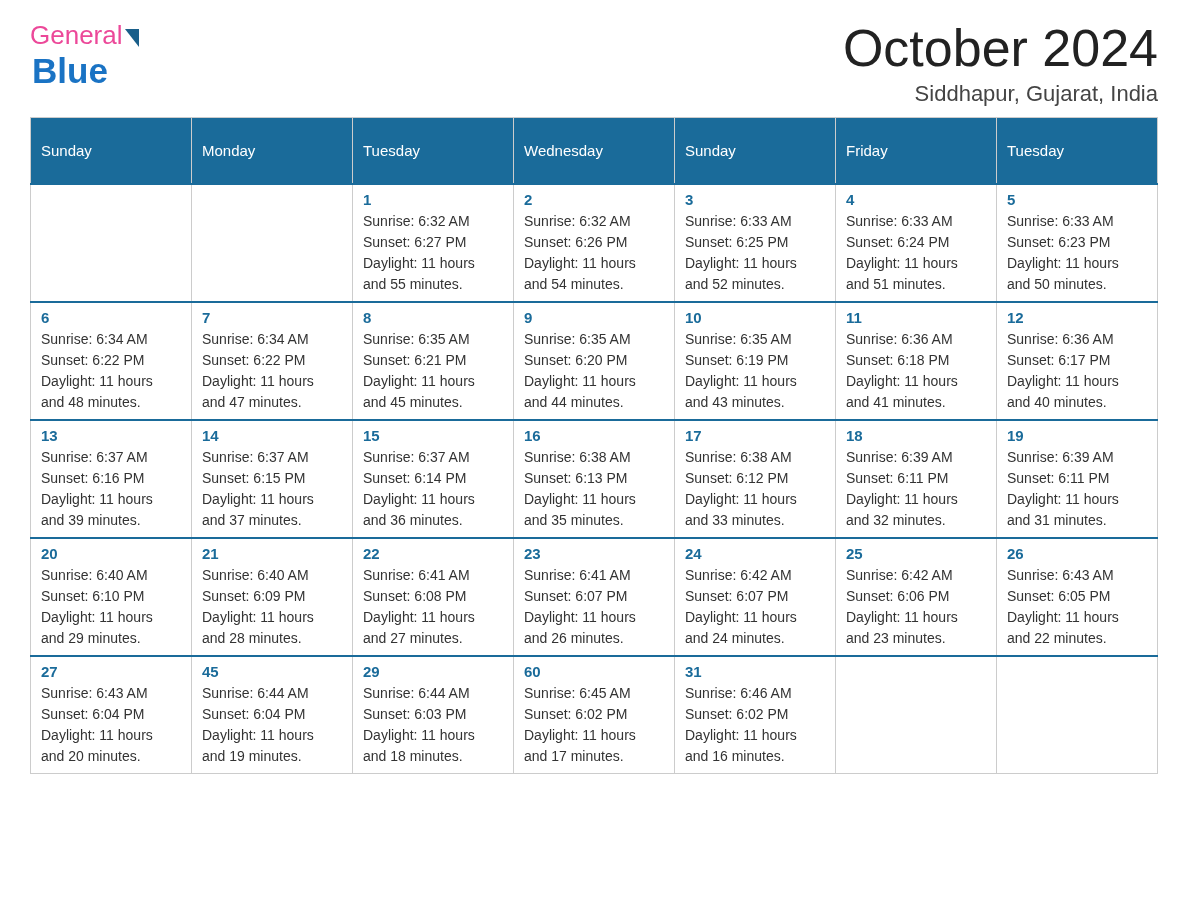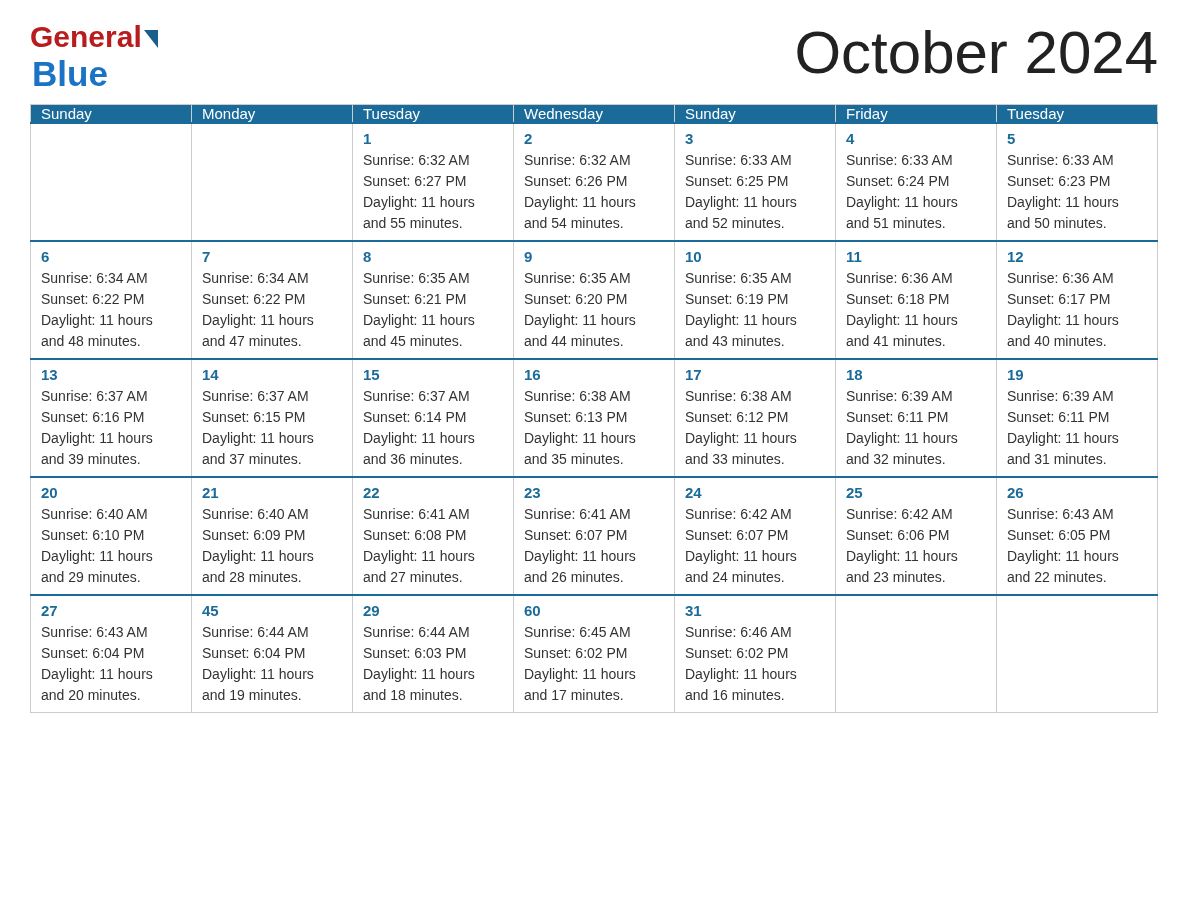--- a/index.html
+++ b/index.html
@@ -19,64 +19,64 @@
     .logo {
       display: flex;
       flex-direction: column;
       align-items: flex-start;
     }
     .logo-top {
       display: flex;
       align-items: center;
     }
     .logo-general {
-      font-size: 30px;
-      font-weight: bold;
-      color: #b91c1c;
+      font-size: 26px;
+      font-weight: normal;
+      color: #ec4899;
     }
     .logo-arrow {
       width: 0;
       height: 0;
       border-left: 14px solid transparent;
       border-right: 0px solid transparent;
       border-top: 18px solid #1a5f8a;
       margin-left: 2px;
       margin-top: 4px;
     }
     .logo-blue {
       font-size: 35px;
       font-weight: bold;
       color: #1a73c4;
       margin-left: 2px;
     }
     .title-block {
       text-align: right;
     }
     .month-title {
-      font-size: 60px;
+      font-size: 52px;
       font-weight: normal;
       color: #222;
       line-height: 1.1;
     }
     .location-title {
       font-size: 22px;
       color: #444;
       margin-top: 4px;
     }
     table {
       width: 100%;
       border-collapse: collapse;
       margin-top: 8px;
     }
     th {
       background-color: #1a6b9a;
       color: #fff;
       font-size: 15px;
       font-weight: normal;
-      padding: 0 10px;
+      padding: 24px 10px;
       text-align: left;
       border: 1px solid #ccc;
     }
     td {
       vertical-align: top;
       padding: 6px 10px;
       border: 1px solid #ccc;
       font-size: 13px;
       color: #333;
       width: 14.28%;
@@ -108,20 +108,21 @@
 <div class="header">
   <div class="logo">
     <div class="logo-top">
       <span class="logo-general">General</span>
       <div class="logo-arrow"></div>
     </div>
     <span class="logo-blue">Blue</span>
   </div>
   <div class="title-block">
     <div class="month-title">October 2024</div>
+    <div class="location-title">Siddhapur, Gujarat, India</div>
   </div>
 </div>
 
 <table>
   <thead>
     <tr>
     <th>Sunday</th>
         <th>Monday</th>
         <th>Tuesday</th>
         <th>Wednesday</th>

